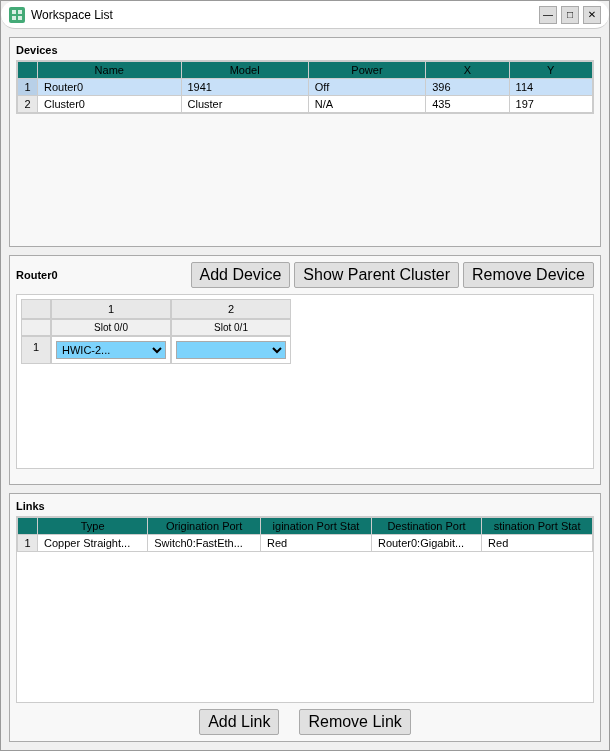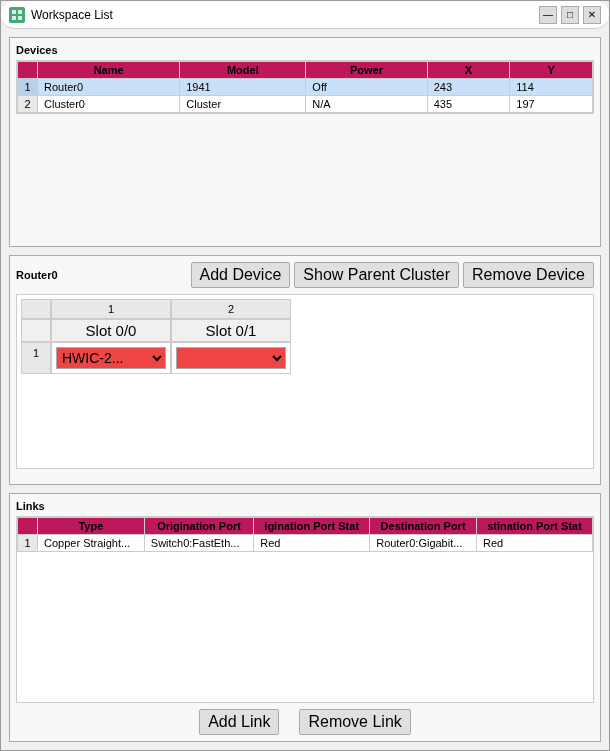--- a/index.html
+++ b/index.html
@@ -101,23 +101,23 @@
     }
     thead tr {
       background: #e8e8e8;
     }
     th, td {
       border: 1px solid #ccc;
       padding: 2px 6px;
       text-align: left;
     }
     th {
-      font-weight: bold;
-      text-align: center;
-      background: #be185d;
+      font-weight: normal;
+      text-align: center;
+      background: #0f766e;
     }
     td:first-child {
       text-align: center;
       width: 20px;
       background: #e8e8e8;
     }
     .selected-row td {
       background: #c8e0f8;
     }
     .selected-row td:first-child {
@@ -169,39 +169,39 @@
       border: 1px solid #ccc;
       text-align: center;
       padding: 3px 4px;
       font-size: 11px;
     }
     .slot-subheader {
       background: #f0f0f0;
       border: 1px solid #ccc;
       text-align: center;
       padding: 2px 4px;
-      font-size: 15px;
+      font-size: 10px;
     }
     .slot-row-num {
       background: #e8e8e8;
       border: 1px solid #ccc;
       text-align: center;
       padding: 4px 2px;
       font-size: 11px;
     }
     .slot-cell {
       border: 1px solid #ccc;
       padding: 4px;
       background: white;
     }
     select {
       width: 100%;
-      font-size: 14px;
+      font-size: 11px;
       padding: 1px;
-      background: #ef4444;
+      background: #7dd3fc;
       border: 1px solid #aaa;
     }
     .links-table-container {
       border: 1px solid #ccc;
       background: white;
       flex: 1;
       overflow: hidden;
     }
     .links-footer {
       display: flex;
@@ -257,21 +257,21 @@
               <th>X</th>
               <th>Y</th>
             </tr>
           </thead>
           <tbody>
             <tr class="selected-row">
               <td>1</td>
               <td class="name-cell">Router0</td>
               <td>1941</td>
               <td>Off</td>
-              <td>243</td>
+              <td>396</td>
               <td>114</td>
             </tr>
             <tr>
               <td>2</td>
               <td>Cluster0</td>
               <td>Cluster</td>
               <td>N/A</td>
               <td>435</td>
               <td>197</td>
             </tr>

